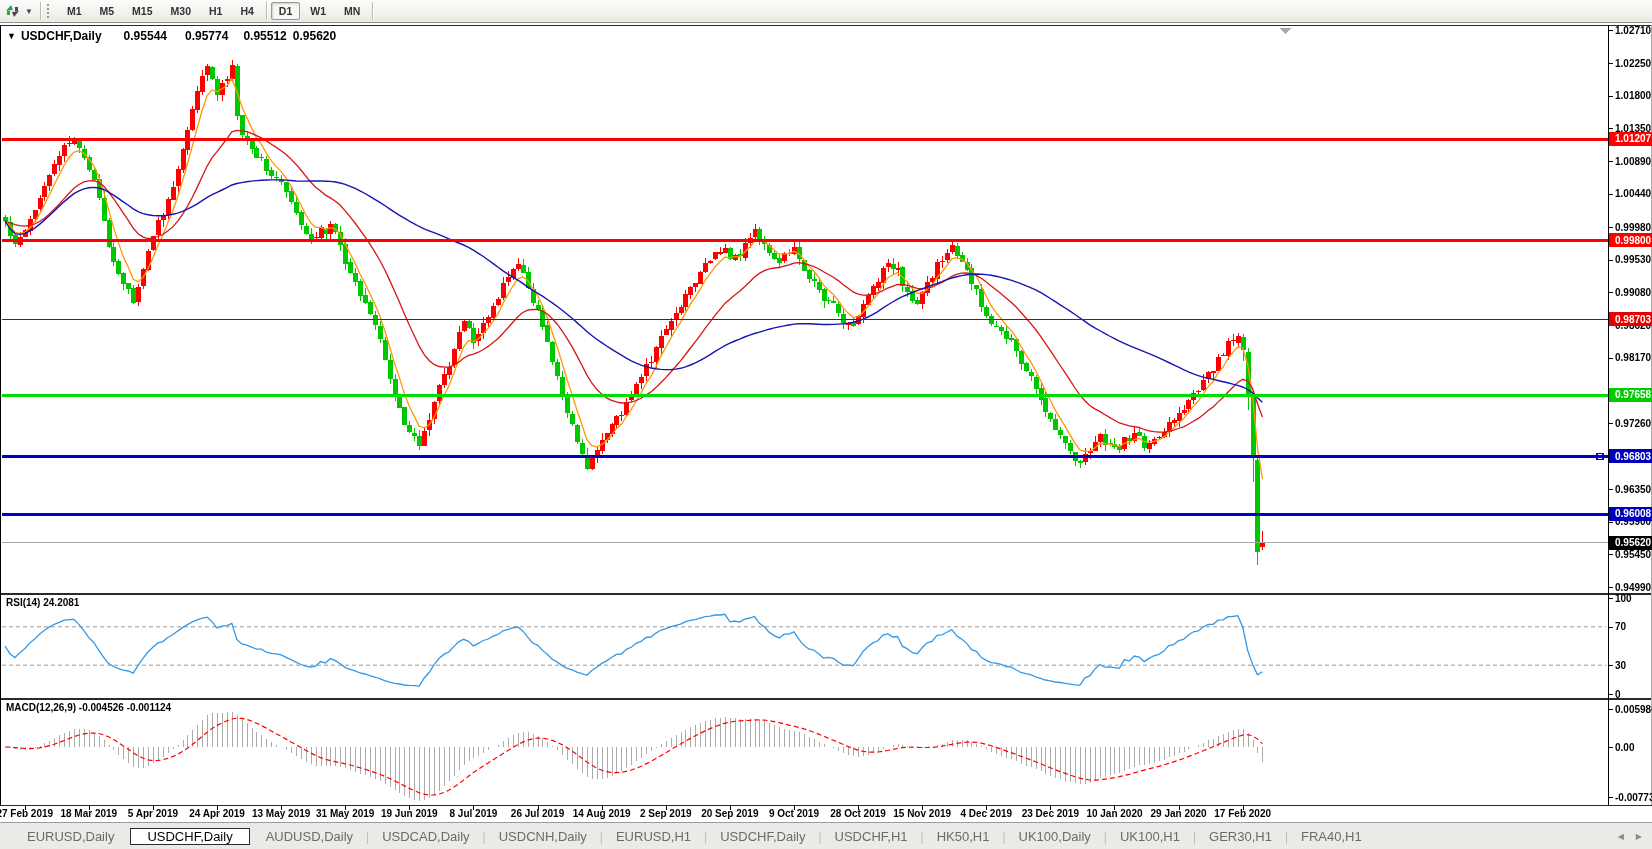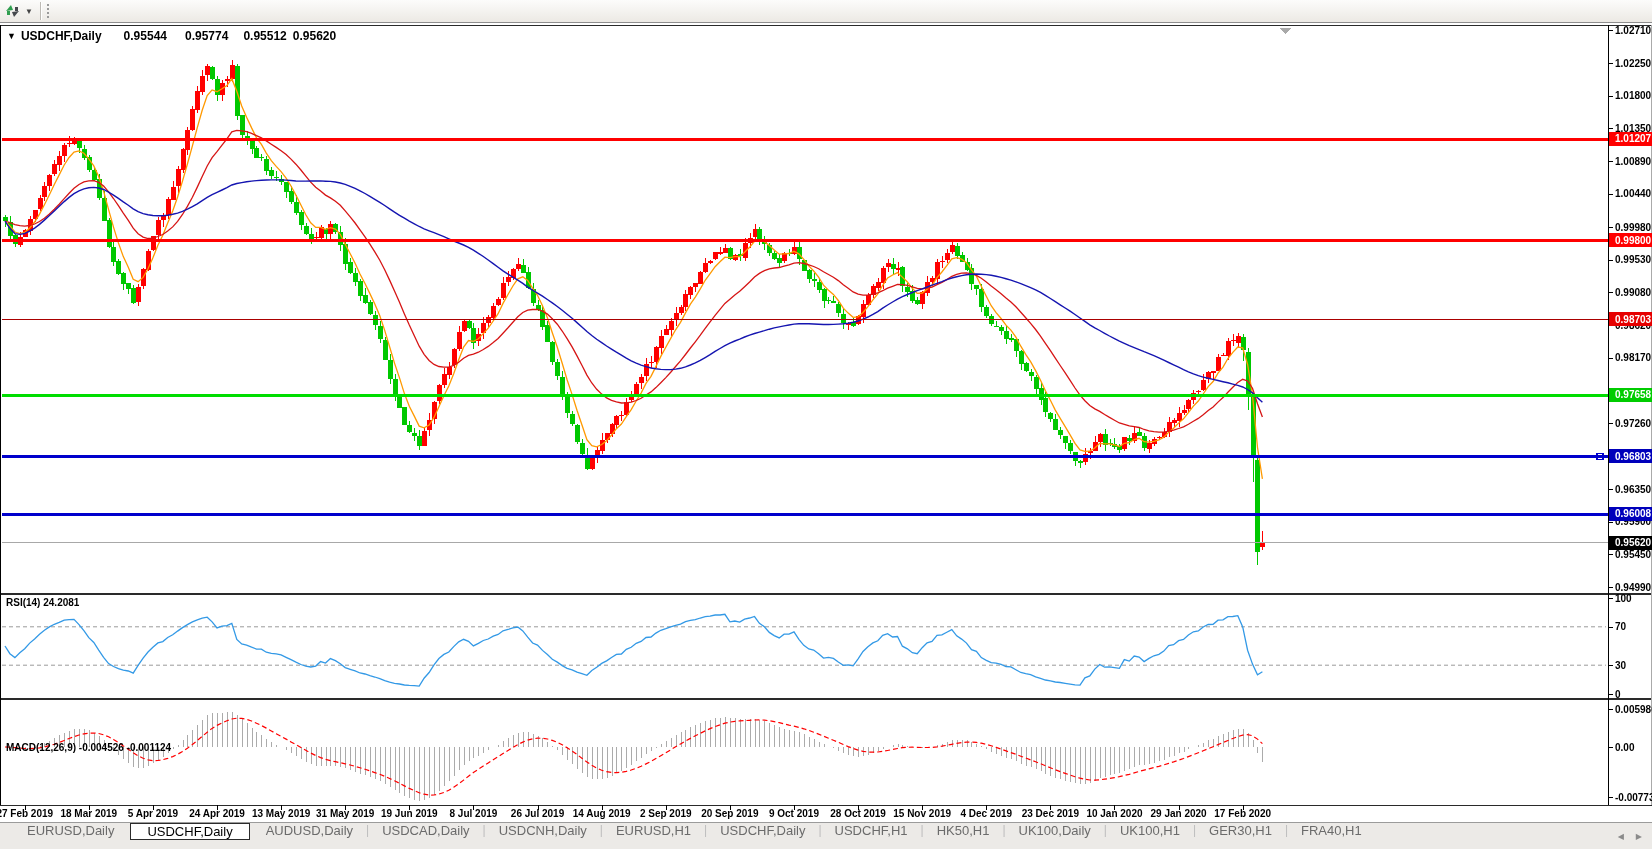--- a/index.html
+++ b/index.html
@@ -36,21 +36,21 @@
   .chart-title{
     position:absolute;left:7px;top:29px;z-index:5;font-size:12px;font-weight:700;color:#000;
     display:flex;align-items:center;white-space:pre;
   }
   .chart-title .collapse{font-size:9px;margin-right:5px;color:#000;}
   .chart-title .ohlc{margin-left:22px;font-weight:700;}
   .panel-label{
     position:absolute;left:6px;z-index:5;font-size:10px;font-weight:700;color:#000;white-space:pre;text-align:center;
   }
   #rsi-label{top:597px;}
-  #macd-label{top:702px;margin-top:40px;}
+  #macd-label{top:702px;}
   
   .tabbar{
     position:absolute;left:0;top:822px;width:1652px;height:27px;z-index:10;
     background:#eceae7;border-top:1px solid #9b9b9b;
     display:flex;align-items:stretch;font-size:13px;color:#6b6b6b;
   }
   .tabbar .pad{width:14px;}
   .tab{display:flex;align-items:center;padding:0 13px;cursor:default;white-space:nowrap;}
   .tab.active{
     background:#ffffff;border:1px solid #2b2b2b;color:#000;
@@ -73,20 +73,33 @@
       <svg width="17" height="16" viewBox="0 0 17 16">
         <polygon points="2,8 7,2 9,7" fill="#2f9e4f"></polygon>
         <rect x="3" y="8" width="3" height="4" fill="#2f9e4f"></rect>
         <polygon points="15,8 10,14 8,9" fill="#45484d"></polygon>
         <rect x="11" y="4" width="3" height="4" fill="#45484d"></rect>
       </svg>
     </div>
     <span class="caret">▼</span>
     <div class="vsep"></div>
     <div class="grip"></div>
+    <div id="tf-buttons" style="display:flex;align-items:center;">
+        <button class="tf-btn">M1</button>
+        <button class="tf-btn">M5</button>
+        <button class="tf-btn">M15</button>
+        <button class="tf-btn">M30</button>
+        <button class="tf-btn">H1</button>
+        <button class="tf-btn">H4</button>
+        <div class="vsep"></div>
+        <button class="tf-btn pressed">D1</button>
+        <button class="tf-btn">W1</button>
+        <button class="tf-btn">MN</button>
+        <div class="vsep"></div>
+      </div>
   </div>
 
   <svg id="chart-svg" width="1652" height="822">
       <defs>
         <clipPath id="cpP">
           <rect x="2" y="26" width="1605" height="566"></rect>
         </clipPath>
         <clipPath id="cpR">
           <rect x="2" y="594" width="1605" height="103"></rect>
         </clipPath>
@@ -1017,21 +1030,21 @@
     <span class="ohlc" style="margin-left:18px">0.95774</span>
     <span class="ohlc" style="margin-left:15px">0.95512</span>
     <span class="ohlc" style="margin-left:6px">0.95620</span>
   </div>
 
   <div class="panel-label" id="rsi-label"><span>RSI(14)</span> <span>24.2081</span></div>
   <div class="panel-label" id="macd-label"><span>MACD(12,26,9)</span> <span>-0.004526</span> <span>-0.001124</span></div>
 
   <div class="tabbar">
     <div class="pad"></div>
-    <div id="tabs-holder" style="display:flex;align-items:flex-start;">
+    <div id="tabs-holder" style="display:flex;align-items:center;">
         <div class="tab">EURUSD,Daily</div>
         <div class="tab active">USDCHF,Daily</div>
         <div class="tab">AUDUSD,Daily</div>
         <div class="tab-div">|</div>
         <div class="tab">USDCAD,Daily</div>
         <div class="tab-div">|</div>
         <div class="tab">USDCNH,Daily</div>
         <div class="tab-div">|</div>
         <div class="tab">EURUSD,H1</div>
         <div class="tab-div">|</div>

